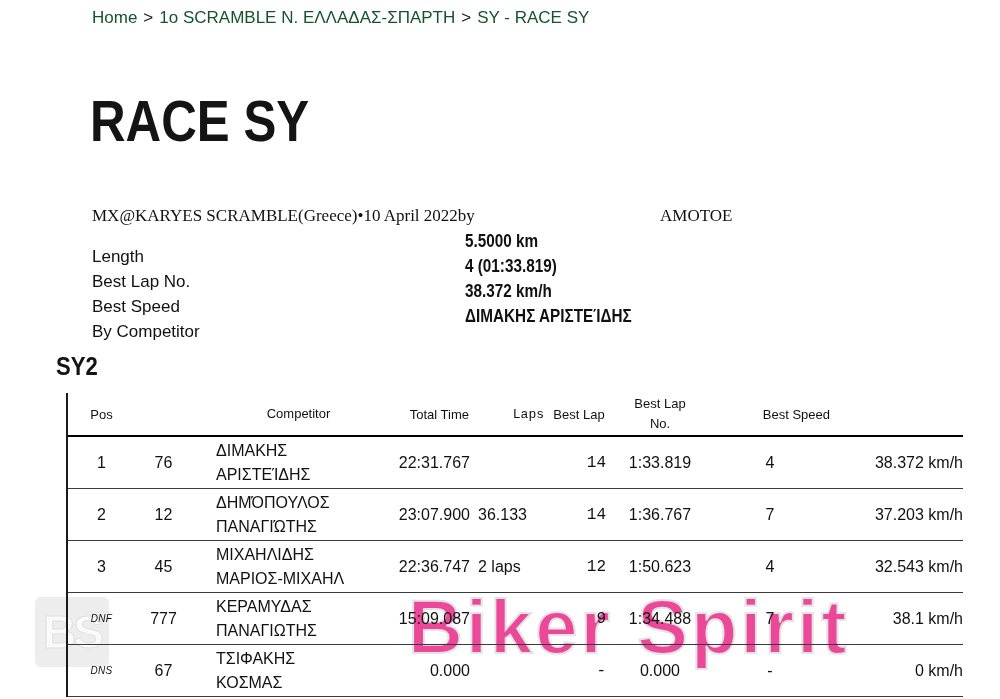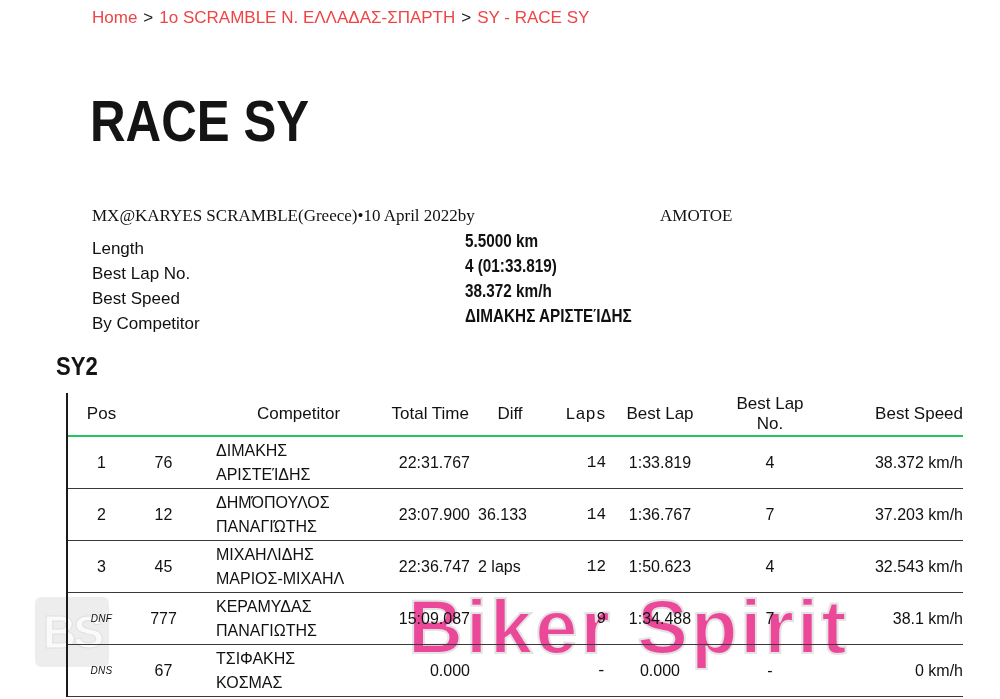--- a/index.html
+++ b/index.html
@@ -9,34 +9,34 @@
     position: relative; width: 1000px; height: 699px;
     background: #fff; overflow: hidden;
   }
   
   .cond { display: inline-block; transform: scaleX(0.85); transform-origin: 0 50%; font-weight: 700; }
 
   .breadcrumb {
     position: absolute; left: 92px; top: 8px;
     font-size: 17px; color: #151515; white-space: nowrap;
   }
-  .breadcrumb a { color: #ef4444; text-decoration: none; cursor: pointer; }
+  .breadcrumb a { color: #14532d; text-decoration: none; cursor: pointer; }
   .crumb-sep { margin: 0 6px; }
 
   .title {
     position: absolute; left: 90px; top: 92px;
     font-size: 58px; line-height: 1.0; letter-spacing: 0px; color: #141414;
   }
 
   .event-line { position: absolute; left: 92px; top: 206px; width: 860px; font-size: 17px; font-family: Liberation Serif, serif; }
   .organizer { position: absolute; left: 568px; top: 0; }
 
   .stats { position: absolute; left: 92px; top: 231px; width: 700px; }
   .stat-row { position: relative; height: 25px; font-size: 17px; }
-  .stat-label { position: absolute; left: 0; top: 8px; }
+  .stat-label { position: absolute; left: 0; top: 16px; }
   .stat-value { position: absolute; left: 373px; top: 0; font-size: 18px; white-space: nowrap; }
 
   .section { position: absolute; left: 56px; top: 351px; font-size: 26px; color: #141414; }
 
   
   .wm-logo {
     position: absolute; left: 35px; top: 597px; width: 74px; height: 70px;
     background: #ededed; border-radius: 6px; z-index: 1;
     display: flex; align-items: center; justify-content: center;
     font-size: 46px; font-weight: 700; color: #fafafa; letter-spacing: -3px;
@@ -50,21 +50,21 @@
 
   
   .results {
     position: absolute; left: 66px; top: 393px; width: 897px; z-index: 2;
     border-left: 2px solid #1a1a1a;
   }
   .trow, .thead {
     display: grid;
     grid-template-columns: 67px 57px 196px 84px 76px 62px 100px 120px 133px;
   }
-  .thead { height: 44px; border-bottom: 2px solid #22c55e; font-size: 17px; }
+  .thead { height: 44px; border-bottom: 2px solid #000000; font-size: 13px; }
   .trow { height: 52px; border-bottom: 1px solid #3a3a3a; font-size: 16px; }
   .cell { display: flex; align-items: center; overflow: hidden; white-space: nowrap; }
   .c-pos   { justify-content: center; }
   .c-num   { justify-content: center; }
   .c-name  { flex-direction: column; align-items: flex-start; justify-content: center;
              padding-left: 24px; line-height: 24px; }
   .c-total { justify-content: flex-end; padding-right: 2px; }
   .c-diff  { justify-content: flex-start; padding-left: 6px; }
   .c-laps  { justify-content: flex-end; padding-right: 4px; font-family: Liberation Mono, monospace; }
   .c-blap  { justify-content: center; text-align: right; }
@@ -116,21 +116,20 @@
   <div class="wm-logo">BS</div>
   <div class="wm-text">Biker Spirit</div>
 
   <div class="results">
 
     <div class="thead">
       <div class="cell c-pos">Pos</div>
       <div class="cell c-num"></div>
       <div class="cell c-name">Competitor</div>
       <div class="cell c-total">Total Time</div>
-      <div class="cell c-diff">Diff</div>
       <div class="cell c-laps">Laps</div>
       <div class="cell c-blap">Best Lap</div>
       <div class="cell c-bln">
           <span class="wrap">Best Lap No.</span>
         </div>
       <div class="cell c-speed">Best Speed</div>
     </div>
 
     <div class="trow">
       <div class="cell c-pos">1</div>

